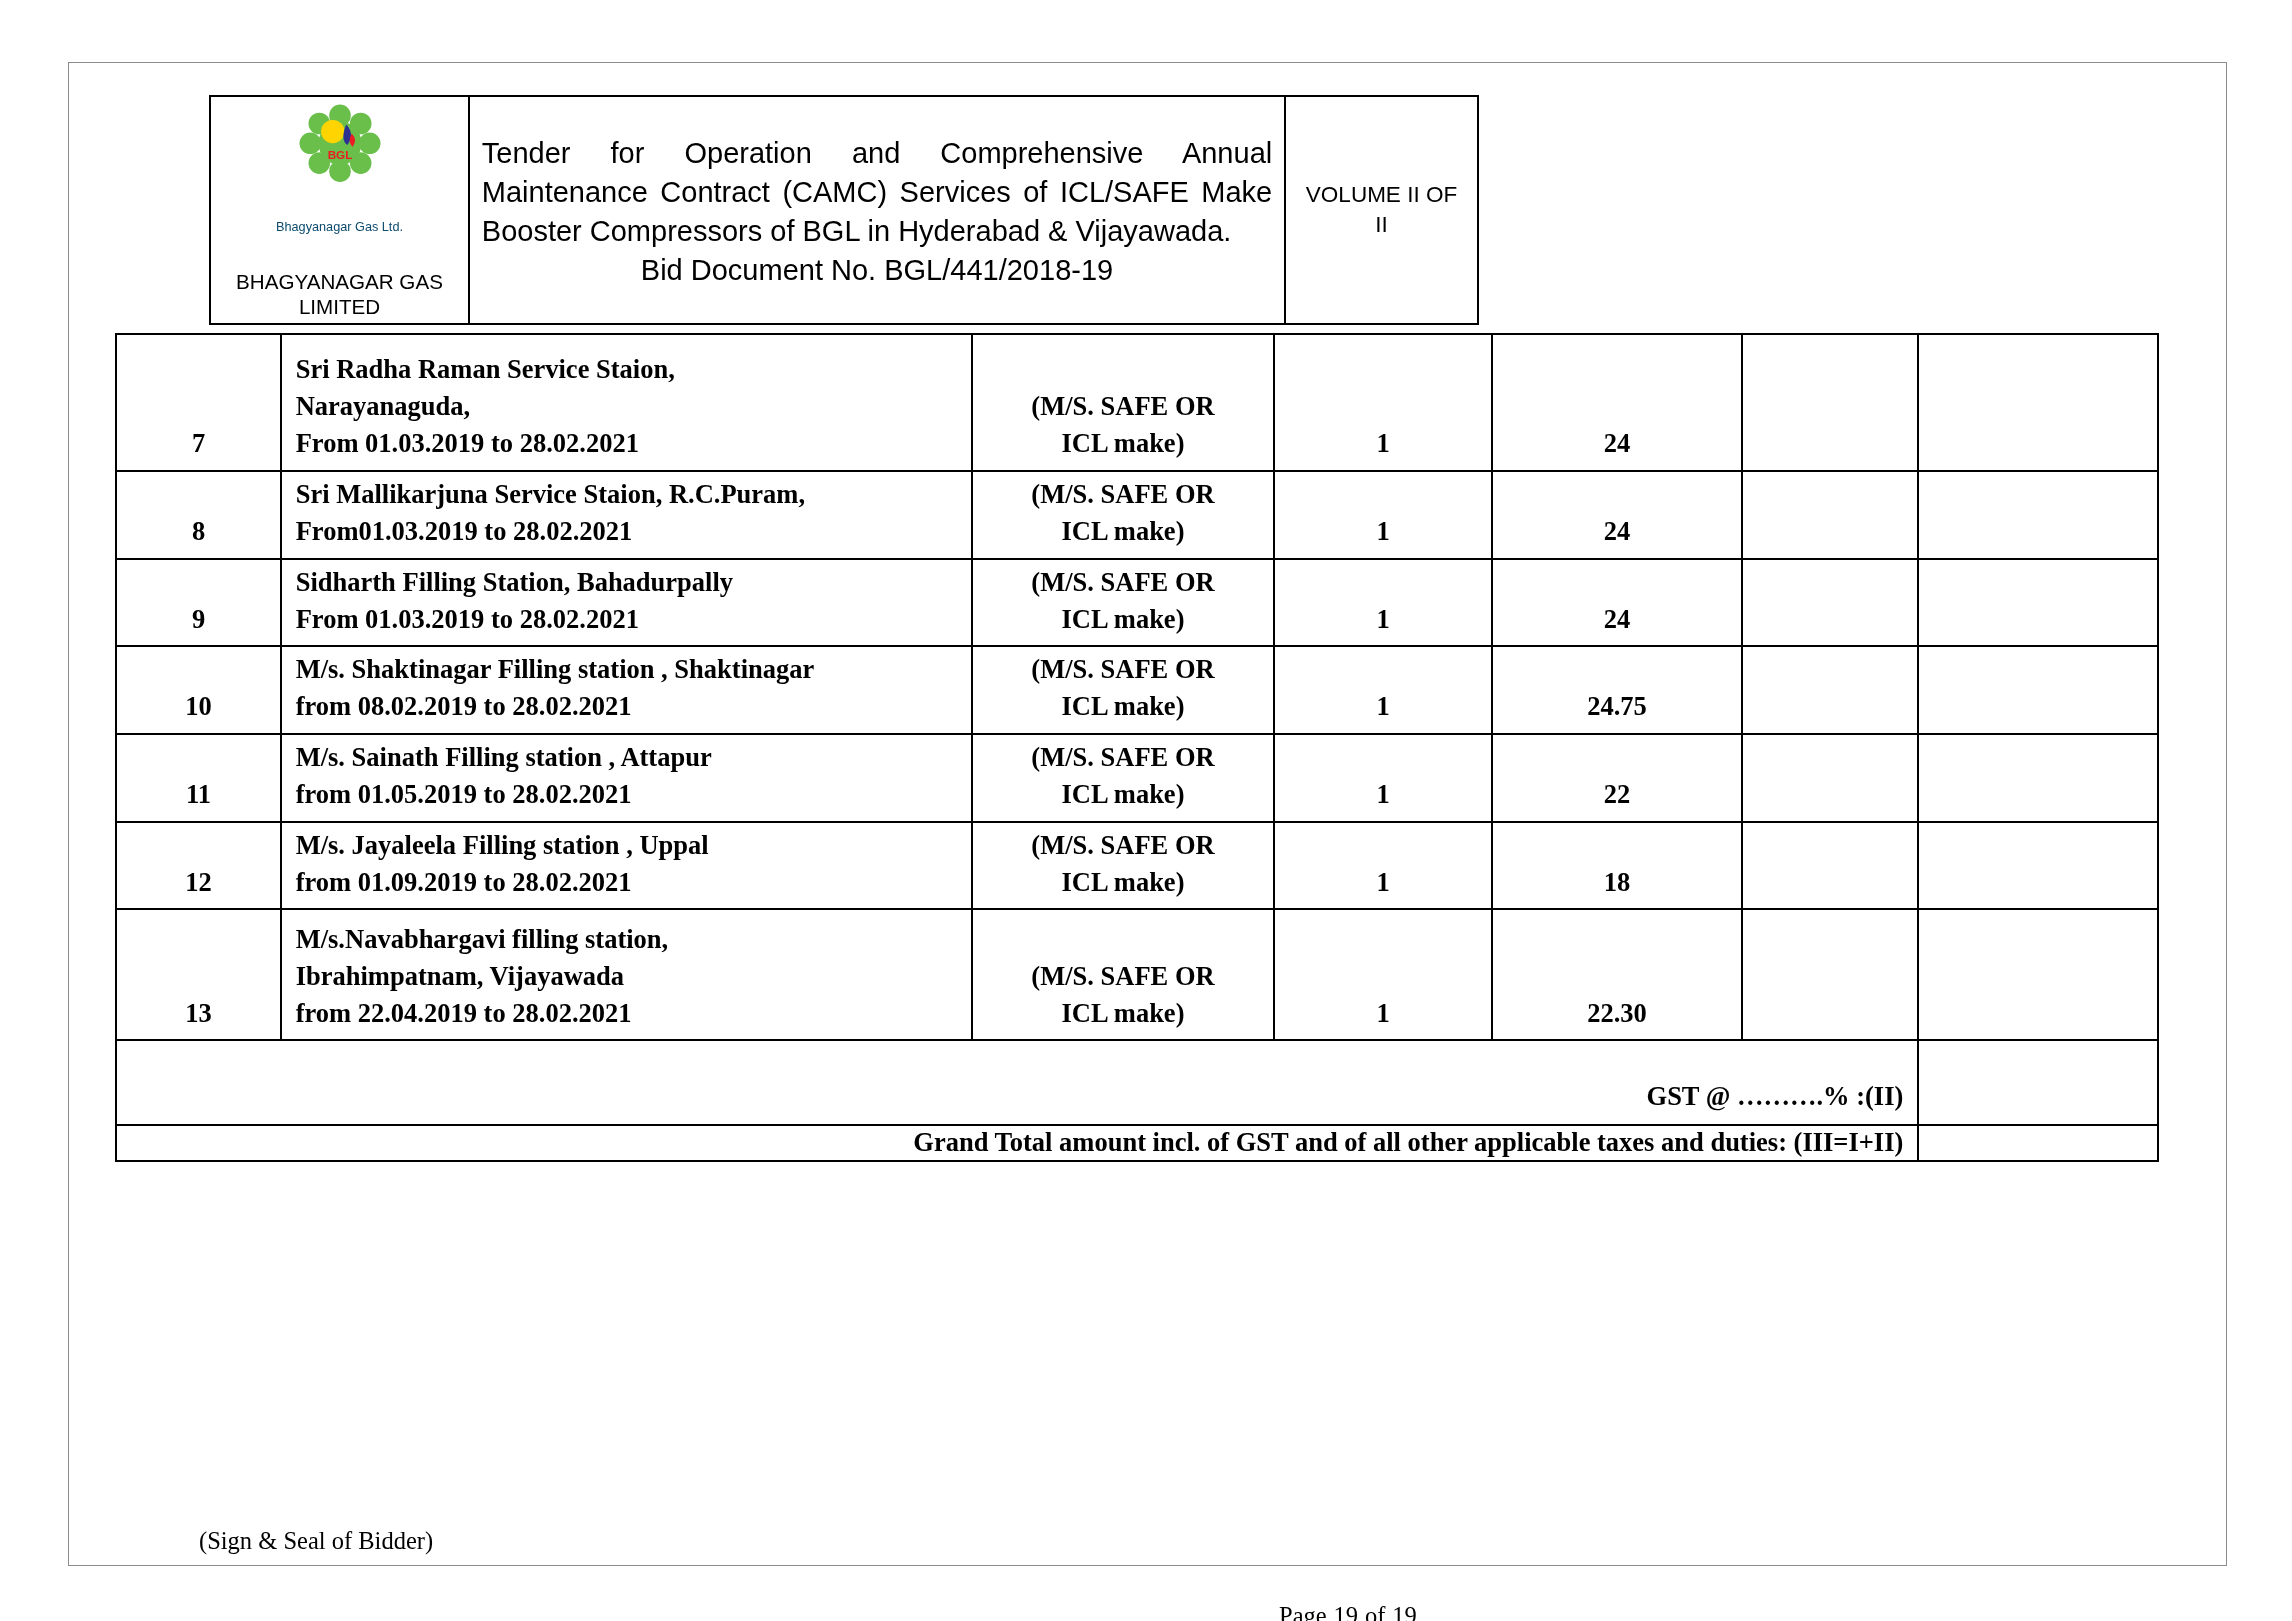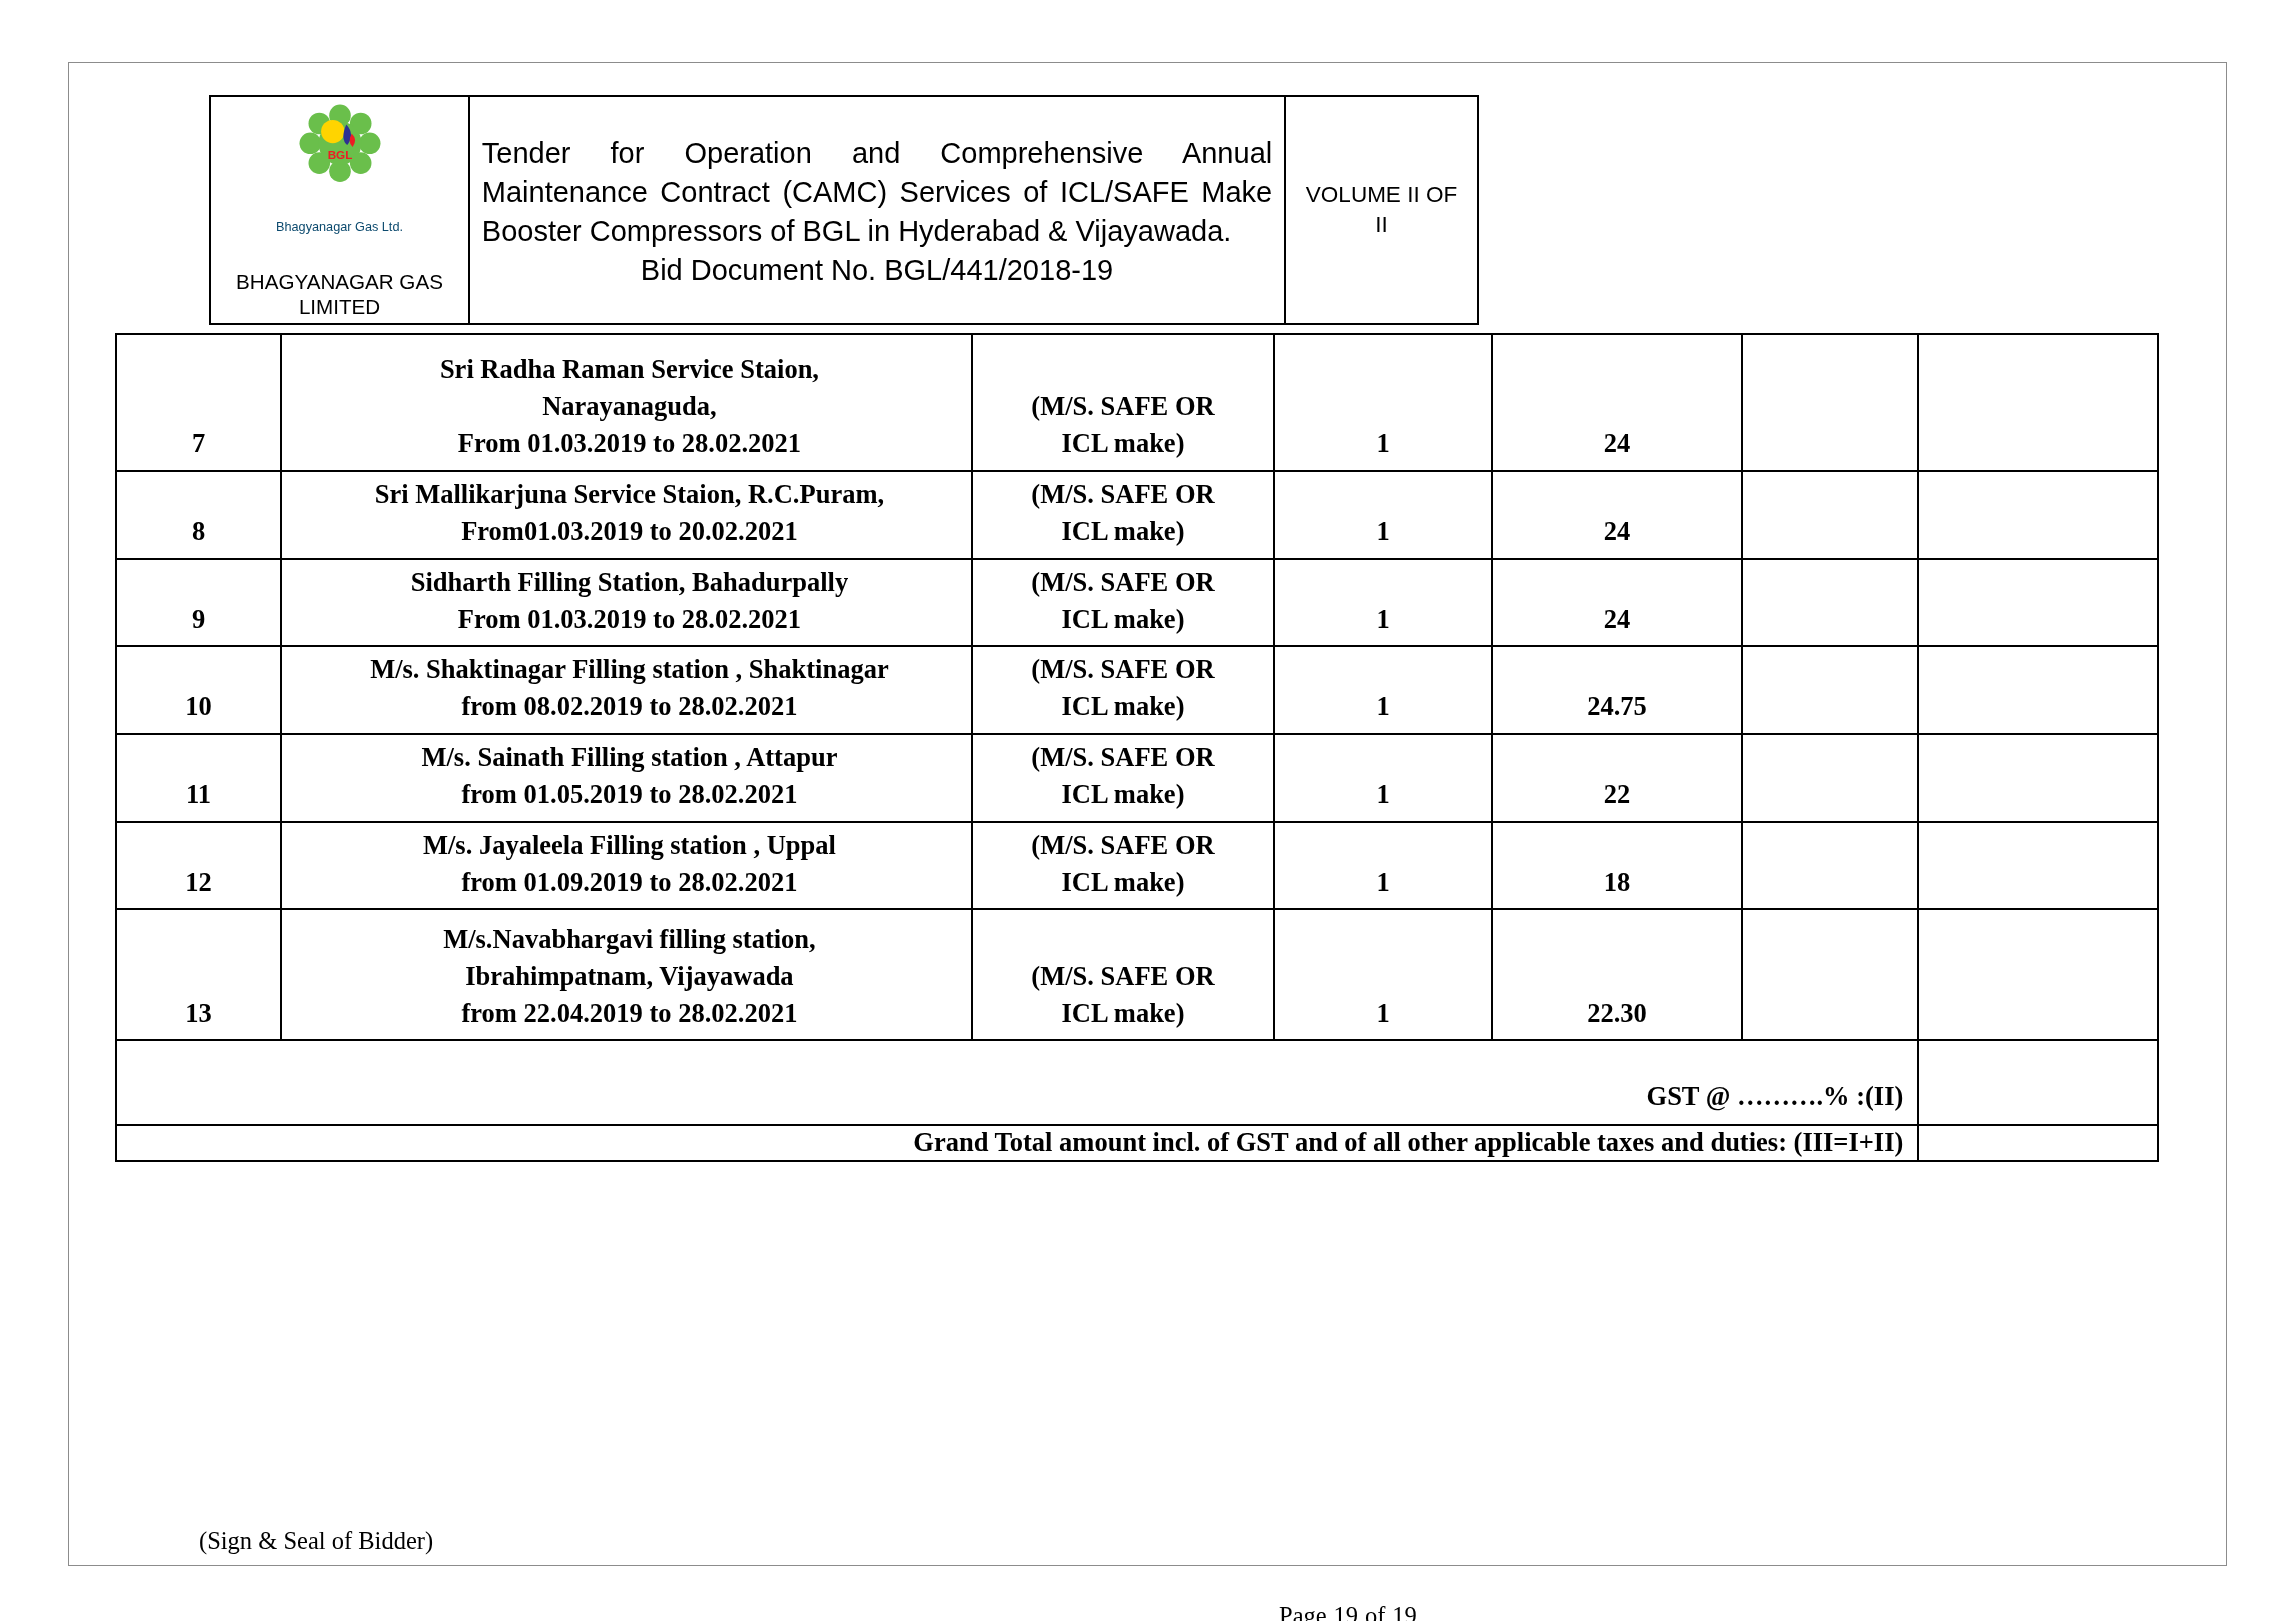--- a/index.html
+++ b/index.html
@@ -35,21 +35,21 @@
   .main-table {
     position:absolute; left:115px; top:333px; width:2042px;
     border-collapse:collapse; table-layout:fixed;
   }
   .main-table td {
     border:2px solid #000;
     font-weight:bold; font-size:26.5px; line-height:37px;
     vertical-align:bottom; padding:3.9px 7.8px 7.8px 7.8px;
   }
   .main-table td.sno    { text-align:center; }
-  .main-table td.desc   { text-align:center; padding-left:13.7px; white-space:pre-line; }
+  .main-table td.desc   { text-align:left; padding-left:13.7px; white-space:pre-line; }
   .main-table td.make   { text-align:center; white-space:pre-line; }
   .main-table td.qty    { text-align:center; }
   .main-table td.months { text-align:center; }
   .main-table td.blank  { }
   .main-table td.right-label { text-align:right; padding-right:13.7px; }
   .main-table tr.total-row td { vertical-align:bottom; padding-bottom:9.8px; }
   .main-table tr.grand-row td { vertical-align:middle; padding-top:0; padding-bottom:2px; line-height:29px; }
 
   
   .footer-left {
@@ -123,21 +123,21 @@
 ICL make)</td>
     <td class="qty">1</td>
     <td class="months">24</td>
     <td class="blank"></td>
     <td class="blank"></td>
   </tr>
 
   <tr style="height: 87px;">
     <td class="sno">8</td>
     <td class="desc">Sri Mallikarjuna Service Staion, R.C.Puram,
-From01.03.2019 to 20.02.2021</td>
+From01.03.2019 to 28.02.2021</td>
     <td class="make">(M/S. SAFE OR
 ICL make)</td>
     <td class="qty">1</td>
     <td class="months">24</td>
     <td class="blank"></td>
     <td class="blank"></td>
   </tr>
 
   <tr style="height: 86px;">
     <td class="sno">9</td>

